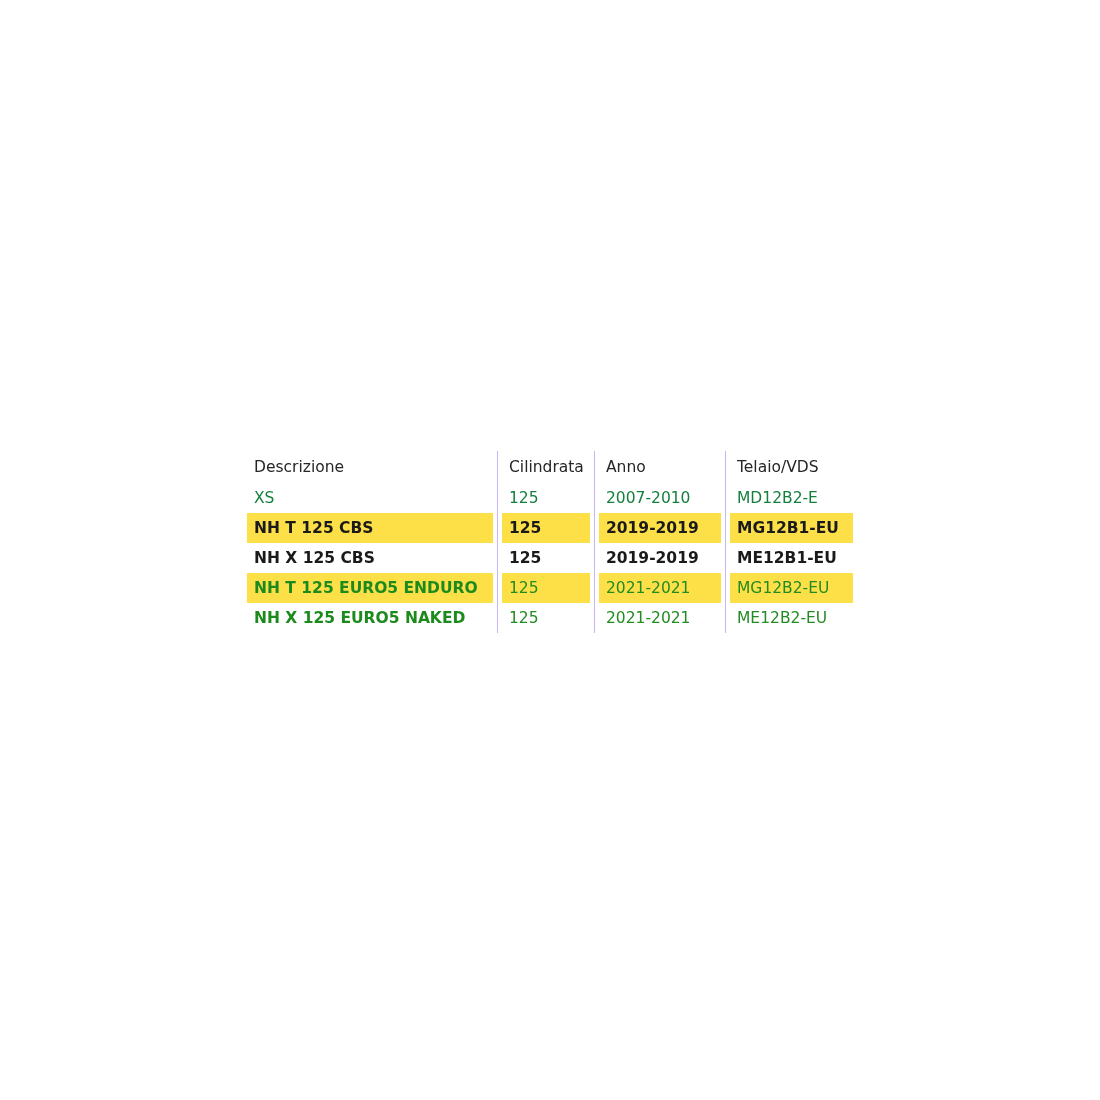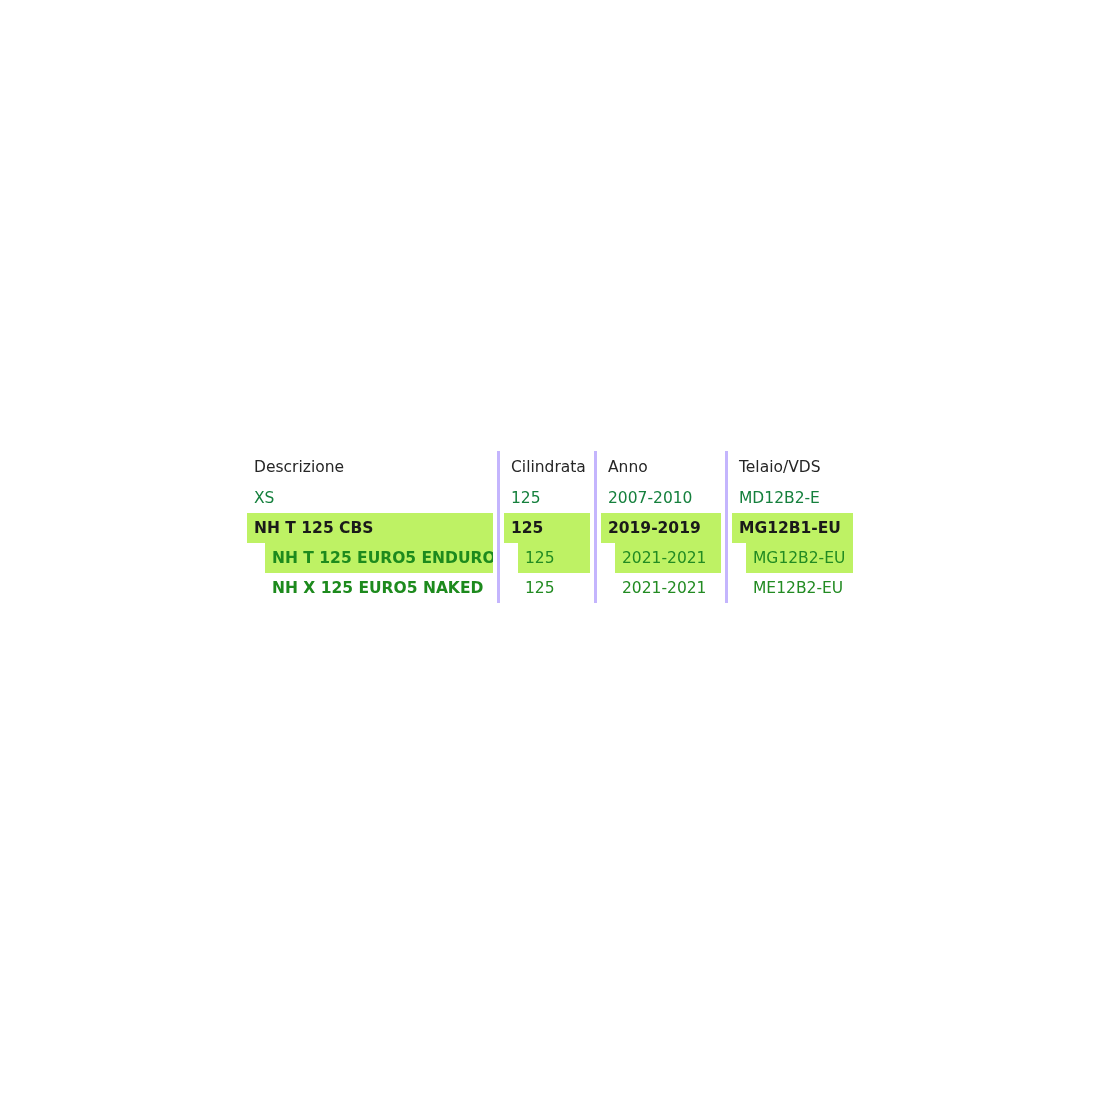--- a/index.html
+++ b/index.html
@@ -49,21 +49,21 @@
   .cellbox {
     display: block;
     height: 30px;
     line-height: 30px;
     padding: 0 7px;
     overflow: hidden;
   }
 
   
   td.sep, th.sep {
-    border-left: 3px solid #c4b5fd;
+    border-left: 1px solid #c4b5fd;
   }
 
   
   td.sep > .cellbox,
   th.sep > .cellbox {
     margin-left: 4px;
   }
   td.gapright > .cellbox,
   th.gapright > .cellbox {
     margin-right: 4px;
@@ -89,30 +89,29 @@
   
   tr.row-bold .cellbox {
     font-weight: bold;
     color: #1a1a1a;
   }
 
   
   tr.row-green .cellbox {
     font-weight: normal;
     color: #228b22;
-    margin-left: 18px;
   }
   tr.row-green td.desc-cell .cellbox {
     font-weight: bold;
     color: #1d8a1d;
   }
 
   
   .hl .cellbox {
-    background: #bef264;
+    background: #fde047;
   }
 </style>
 </head>
 <body>
 
 <div id="table-wrap">
   <table class="model-table">
     <colgroup>
       <col class="c-desc">
       <col class="c-cil">
@@ -157,20 +156,34 @@
           <td class="sep gapright hl">
             <span class="cellbox align-right">125</span>
           </td>
           <td class="sep gapright hl">
             <span class="cellbox align-left">2019-2019</span>
           </td>
           <td class="sep hl">
             <span class="cellbox align-left">MG12B1-EU</span>
           </td>
         </tr>
+        <tr class="row-bold">
+          <td class="gapright desc-cell">
+            <span class="cellbox align-left">NH X 125 CBS</span>
+          </td>
+          <td class="sep gapright">
+            <span class="cellbox align-right">125</span>
+          </td>
+          <td class="sep gapright">
+            <span class="cellbox align-left">2019-2019</span>
+          </td>
+          <td class="sep">
+            <span class="cellbox align-left">ME12B1-EU</span>
+          </td>
+        </tr>
         <tr class="row-green">
           <td class="gapright hl desc-cell">
             <span class="cellbox align-left">NH T 125 EURO5 ENDURO</span>
           </td>
           <td class="sep gapright hl">
             <span class="cellbox align-right">125</span>
           </td>
           <td class="sep gapright hl">
             <span class="cellbox align-left">2021-2021</span>
           </td>

